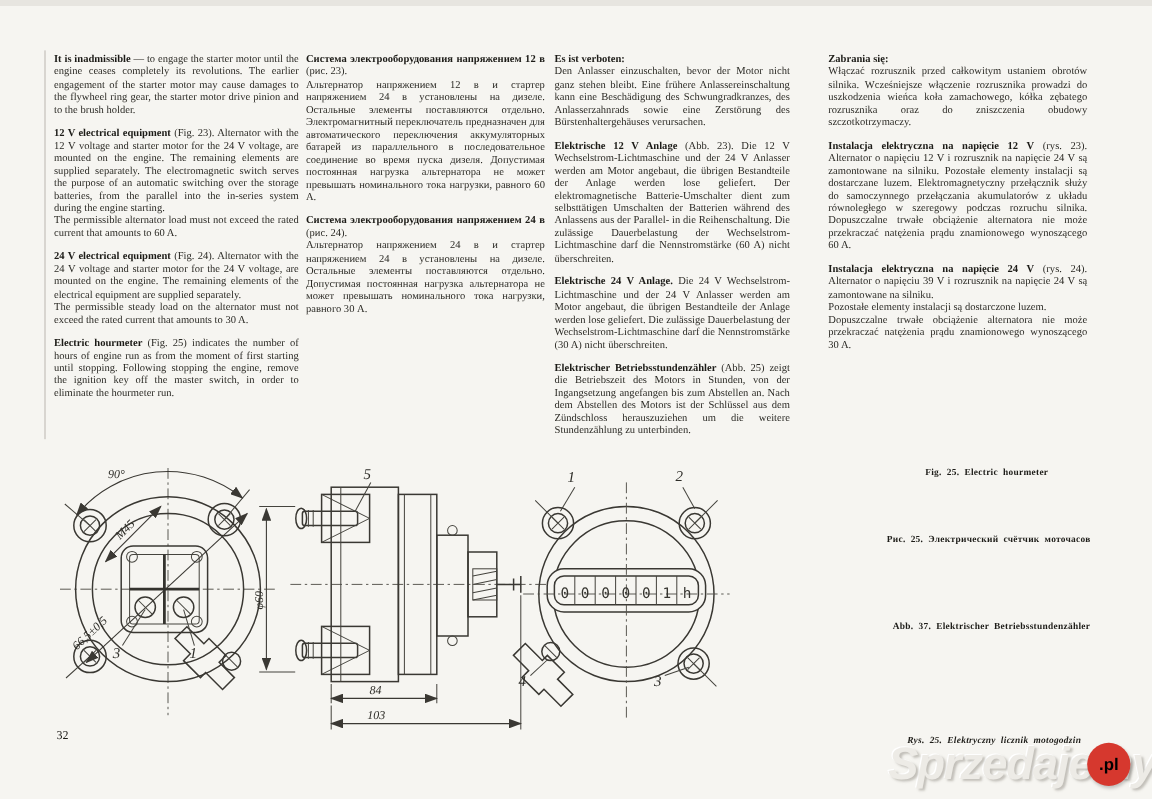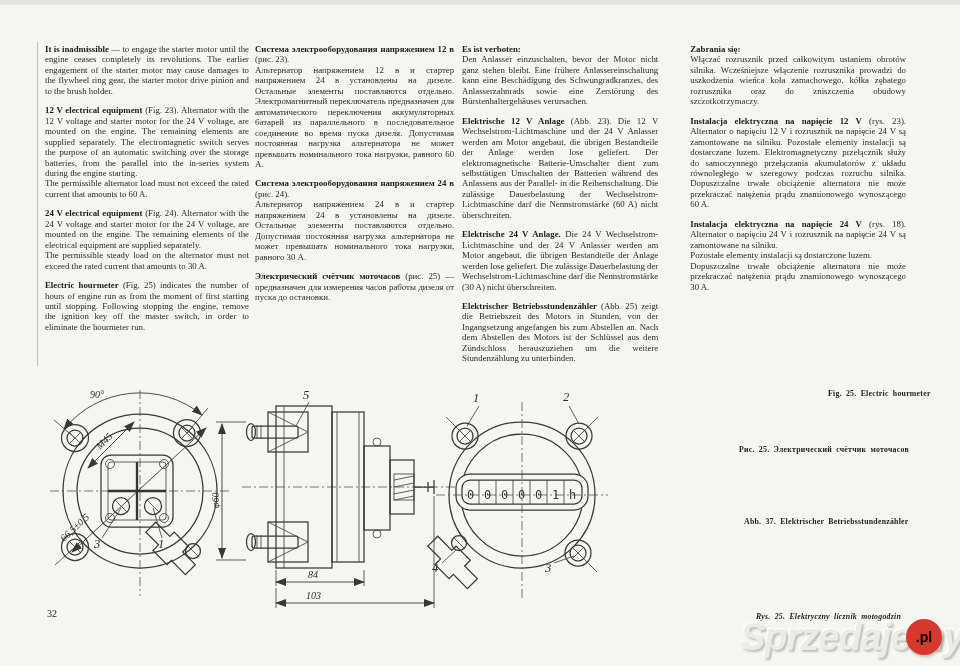--- a/index.html
+++ b/index.html
@@ -32,21 +32,21 @@
 
   .cap {
     position:absolute;
     font-weight:bold;
     font-size:7.8px;
     letter-spacing:0.25px;
     word-spacing:2px;
     white-space:nowrap;
     color:#1e1d19;
   }
-  .cap-en { left:828px; top:389px; }
+  .cap-en { left:771px; top:389px; }
   .cap-ru { left:739px; top:445px; }
   .cap-de { left:744px; top:517px; }
   .cap-pl { left:756px; top:612px;font-style:italic; }
 
   .pagenum { position:absolute; left:47px; top:608px; font-weight:normal; font-size:10px; color:#1d1c18; }
 
   #figure-svg { position:absolute; left:30px; top:386px; width:650px; height:250px; }
   svg .s    { stroke:#3a3833; fill:none; stroke-width:1.25; }
   svg .thin { stroke:#45443e; fill:none; stroke-width:0.85; }
   svg .thick{ stroke:#34332e; fill:none; stroke-width:2.3; }
@@ -87,34 +87,33 @@
 The permissible alternator load must not exceed the rated current that amounts to 60 A.</span></p>
       <p><b>24 V electrical equipment</b><span class="pt"> (Fig. 24). Alternator with the 24 V voltage and starter motor for the 24 V voltage, are mounted on the engine. The remaining elements of the electrical equipment are supplied separately.
 The permissible steady load on the alternator must not exceed the rated current that amounts to 30 A.</span></p>
       <p><b>Electric hourmeter</b><span class="pt"> (Fig. 25) indicates the number of hours of engine run as from the moment of first starting until stopping. Following stopping the engine, remove the ignition key off the master switch, in order to eliminate the hourmeter run.</span></p>
     </div>
     <div class="col col-1">
       <p><b>Система электрооборудования напряжением 12 в</b><span class="pt"> (рис. 23).
 Альтернатор напряжением 12 в и стартер напряжением 24 в установлены на дизеле. Остальные элементы поставляются отдельно. Электромагнитный переключатель предназначен для автоматического переключения аккумуляторных батарей из параллельного в последовательное соединение во время пуска дизеля. Допустимая постоянная нагрузка альтернатора не может превышать номинального тока нагрузки, равного 60 А.</span></p>
       <p><b>Система электрооборудования напряжением 24 в</b><span class="pt"> (рис. 24).
 Альтернатор напряжением 24 в и стартер напряжением 24 в установлены на дизеле. Остальные элементы поставляются отдельно. Допустимая постоянная нагрузка альтернатора не может превышать номинального тока нагрузки, равного 30 А.</span></p>
-      <p><b>Электрический счётчик моточасов</b><span class="pt"> (рис. 25) — предназначен для измерения часов работы дизеля от пуска до остановки.</span></p>
     </div>
     <div class="col col-2">
       <p><b>Es ist verboten:</b><span class="pt">
 Den Anlasser einzuschalten, bevor der Motor nicht ganz stehen bleibt. Eine frühere Anlassereinschaltung kann eine Beschädigung des Schwungradkranzes, des Anlasserzahnrads sowie eine Zerstörung des Bürstenhaltergehäuses verursachen.</span></p>
       <p><b>Elektrische 12 V Anlage</b><span class="pt"> (Abb. 23). Die 12 V Wechselstrom-Lichtmaschine und der 24 V Anlasser werden am Motor angebaut, die übrigen Bestandteile der Anlage werden lose geliefert. Der elektromagnetische Batterie-Umschalter dient zum selbsttätigen Umschalten der Batterien während des Anlassens aus der Parallel- in die Reihenschaltung. Die zulässige Dauerbelastung der Wechselstrom-Lichtmaschine darf die Nennstromstärke (60 A) nicht überschreiten.</span></p>
       <p><b>Elektrische 24 V Anlage.</b><span class="pt"> Die 24 V Wechselstrom-Lichtmaschine und der 24 V Anlasser werden am Motor angebaut, die übrigen Bestandteile der Anlage werden lose geliefert. Die zulässige Dauerbelastung der Wechselstrom-Lichtmaschine darf die Nennstromstärke (30 A) nicht überschreiten.</span></p>
       <p><b>Elektrischer Betriebsstundenzähler</b><span class="pt"> (Abb. 25) zeigt die Betriebszeit des Motors in Stunden, von der Ingangsetzung angefangen bis zum Abstellen an. Nach dem Abstellen des Motors ist der Schlüssel aus dem Zündschloss herauszuziehen um die weitere Stundenzählung zu unterbinden.</span></p>
     </div>
     <div class="col col-3">
       <p><b>Zabrania się:</b><span class="pt">
 Włączać rozrusznik przed całkowitym ustaniem obrotów silnika. Wcześniejsze włączenie rozrusznika prowadzi do uszkodzenia wieńca koła zamachowego, kółka zębatego rozrusznika oraz do zniszczenia obudowy szczotkotrzymaczy.</span></p>
       <p><b>Instalacja elektryczna na napięcie 12 V</b><span class="pt"> (rys. 23). Alternator o napięciu 12 V i rozrusznik na napięcie 24 V są zamontowane na silniku. Pozostałe elementy instalacji są dostarczane luzem. Elektromagnetyczny przełącznik służy do samoczynnego przełączania akumulatorów z układu równoległego w szeregowy podczas rozruchu silnika. Dopuszczalne trwałe obciążenie alternatora nie może przekraczać natężenia prądu znamionowego wynoszącego 60 A.</span></p>
-      <p><b>Instalacja elektryczna na napięcie 24 V</b><span class="pt"> (rys. 18). Alternator o napięciu 24 V i rozrusznik na napięcie 24 V są zamontowane na silniku.
+      <p><b>Instalacja elektryczna na napięcie 24 V</b><span class="pt"> (rys. 24). Alternator o napięciu 39 V i rozrusznik na napięcie 24 V są zamontowane na silniku.
 Pozostałe elementy instalacji są dostarczone luzem.
 Dopuszczalne trwałe obciążenie alternatora nie może przekraczać natężenia prądu znamionowego wynoszącego 30 A.</span></p>
     </div>
   </div>
 
 <div class="cap cap-en">Fig. 25. Electric hourmeter</div>
 <div class="cap cap-ru">Рис. 25. Электрический счётчик моточасов</div>
 <div class="cap cap-de">Abb. 37. Elektrischer Betriebsstundenzähler</div>
 <div class="cap cap-pl">Rys. 25. Elektryczny licznik motogodzin</div>
 

